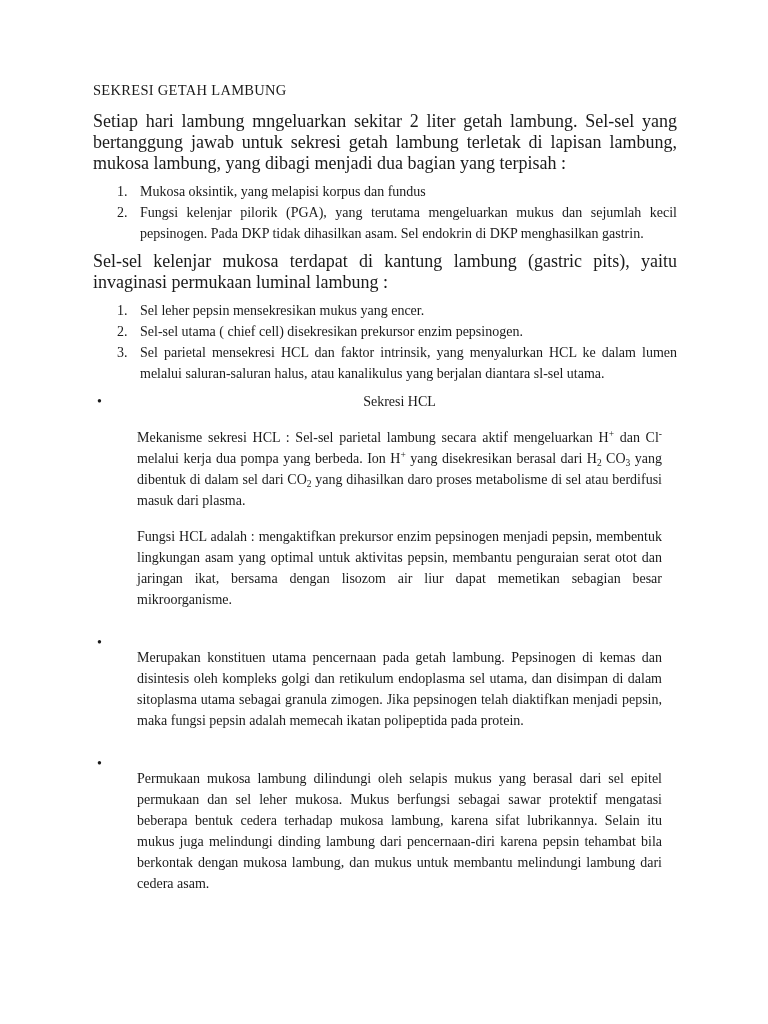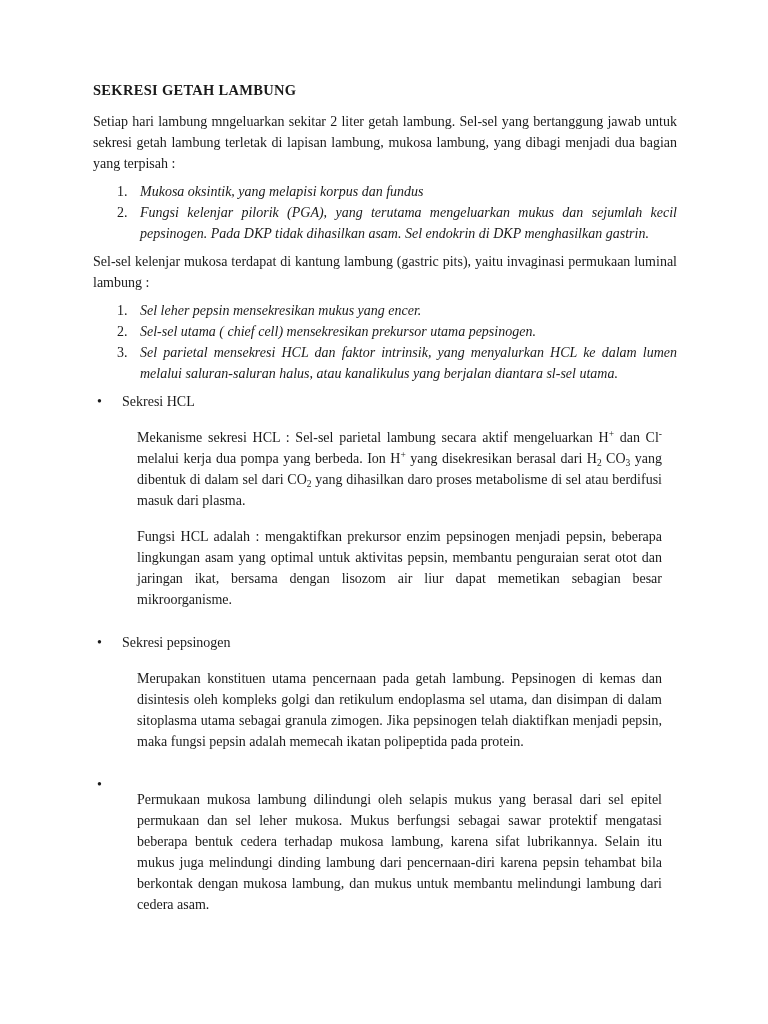--- a/index.html
+++ b/index.html
@@ -16,66 +16,66 @@
   }
   .page {
     box-sizing: border-box;
     width: 768px;
     height: 1024px;
     padding: 80px 91px 0 93px;
     background: #ffffff;
   }
   .doc-title {
     font-size: 14.5px;
-    font-weight: bold;
+    font-weight: normal;
     line-height: 21px;
     letter-spacing: 0.3px;
     margin: 0 0 10px 0;
   }
   .para {
-    font-size: 14px;
+    font-size: 18px;
     line-height: 21px;
     text-align: justify;
     margin: 0 0 7px 0;
   }
   .num-list {
     margin: 0 0 7px 0;
   }
   .num-item {
     display: flex;
     font-size: 14px;
     line-height: 21px;
   }
   .num-item .num {
     flex: none;
     width: 23px;
     margin-left: 24px;
   }
   .num-item .li-text {
     flex: 1;
     text-align: justify;
-    font-style: italic;
   }
   .bullet-section {
     display: flex;
     margin: 3px 0 7px 0;
     font-size: 14px;
     line-height: 21px;
   }
   .bullet-marker {
     flex: none;
     width: 25px;
     margin-left: 4px;
     font-size: 14px;
   }
   .bullet-body {
     flex: 1;
   }
   .section-heading {
     line-height: 21px;
+    text-align: center;
   }
   .section-para {
     text-align: justify;
     margin: 15px;
   }
   .seg-sup {
     font-size: 9.5px;
     position: relative;
     top: -5px;
     line-height: 0;
@@ -109,41 +109,40 @@
 
   <p class="para">Sel-sel kelenjar mukosa terdapat di kantung lambung (gastric pits), yaitu invaginasi permukaan luminal lambung :</p>
 
   <div class="num-list">
     <div class="num-item">
       <span class="num">1.</span>
       <span class="li-text">Sel leher pepsin mensekresikan mukus yang encer.</span>
     </div>
     <div class="num-item">
       <span class="num">2.</span>
-      <span class="li-text">Sel-sel utama ( chief cell) mensekresikan prekursor utama pepsinogen.</span>
+      <span class="li-text">Sel-sel utama ( chief cell) disekresikan prekursor enzim pepsinogen.</span>
     </div>
     <div class="num-item">
       <span class="num">3.</span>
       <span class="li-text">Sel parietal mensekresi HCL dan faktor intrinsik, yang menyalurkan HCL ke dalam lumen melalui saluran-saluran halus, atau kanalikulus yang berjalan diantara sl-sel utama.</span>
     </div>
   </div>
 
   <div class="bullet-section">
     <span class="bullet-marker">•</span>
     <div class="bullet-body">
       <div class="section-heading">Sekresi HCL</div>
       <p class="section-para"><span>Mekanisme sekresi HCL : Sel-sel parietal lambung secara aktif mengeluarkan H</span><span class="seg-sup">+</span><span> dan Cl</span><span class="seg-sup">-</span><span> melalui kerja dua pompa yang berbeda. Ion H</span><span class="seg-sup">+</span><span> yang disekresikan berasal dari H</span><span class="seg-sub">2</span><span> CO</span><span class="seg-sub">3</span><span> yang dibentuk di dalam sel dari CO</span><span class="seg-sub">2</span><span> yang dihasilkan daro proses metabolisme di sel atau berdifusi masuk dari plasma.</span></p>
-      <p class="section-para">Fungsi HCL adalah : mengaktifkan prekursor enzim pepsinogen menjadi pepsin, beberapa lingkungan asam yang optimal untuk aktivitas pepsin, membantu penguraian serat otot dan jaringan ikat, bersama dengan lisozom air liur dapat memetikan sebagian besar mikroorganisme.</p>
+      <p class="section-para">Fungsi HCL adalah : mengaktifkan prekursor enzim pepsinogen menjadi pepsin, membentuk lingkungan asam yang optimal untuk aktivitas pepsin, membantu penguraian serat otot dan jaringan ikat, bersama dengan lisozom air liur dapat memetikan sebagian besar mikroorganisme.</p>
     </div>
   </div>
 
   <div class="bullet-section">
     <span class="bullet-marker">•</span>
     <div class="bullet-body">
-      <div class="section-heading">Sekresi pepsinogen</div>
       <p class="section-para">Merupakan konstituen utama pencernaan pada getah lambung. Pepsinogen di kemas dan disintesis oleh kompleks golgi dan retikulum endoplasma sel utama, dan disimpan di dalam sitoplasma utama sebagai granula zimogen. Jika pepsinogen telah diaktifkan menjadi pepsin, maka fungsi pepsin adalah memecah ikatan polipeptida pada protein.</p>
     </div>
   </div>
 
   <div class="bullet-section">
     <span class="bullet-marker">•</span>
     <div class="bullet-body">
       <p class="section-para">Permukaan mukosa lambung dilindungi oleh selapis mukus yang berasal dari sel epitel permukaan dan sel leher mukosa. Mukus berfungsi sebagai sawar protektif mengatasi beberapa bentuk cedera terhadap mukosa lambung,  karena sifat lubrikannya. Selain itu mukus juga melindungi dinding lambung dari pencernaan-diri karena pepsin tehambat bila berkontak dengan mukosa lambung, dan mukus untuk membantu melindungi lambung dari cedera asam.</p>
     </div>
   </div>

